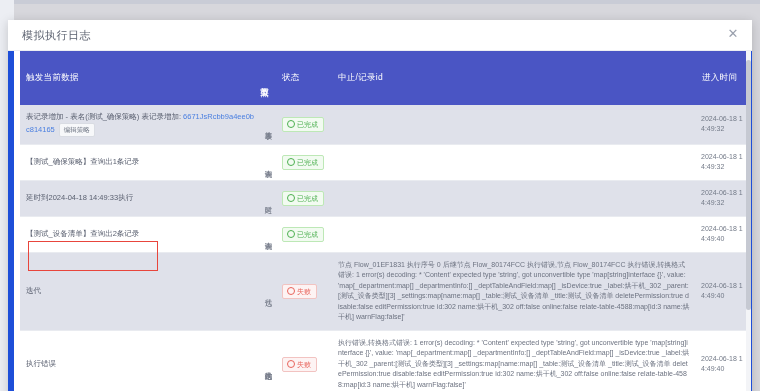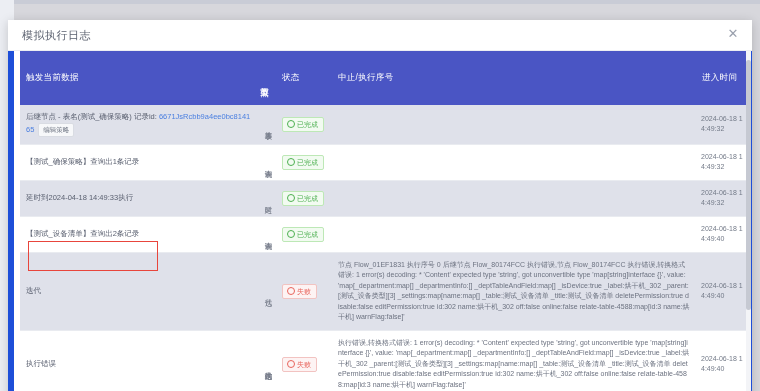--- a/index.html
+++ b/index.html
@@ -201,28 +201,28 @@
 
     <div class="table-wrap">
       <table class="log-table">
         <thead>
           <tr>
             <th class="col-desc">触发当前数据</th>
             <th class="col-type">
               <span class="vtext">节点类型</span>
             </th>
             <th class="col-status">状态</th>
-            <th class="col-reason">中止/执行序号</th>
+            <th class="col-reason">中止/记录id</th>
             <th class="col-enter">进入时间</th>
 
           </tr>
         </thead>
         <tbody id="tbody">
             <tr class="even">
-              <td><span>后继节点 - 表名(测试_确保策略) 记录id: </span><span class="rec-link">6671JsRcbb9a4ee0bc814165</span><span class="mini-btn">编辑策略</span></td>
+              <td><span>表记录增加 - 表名(测试_确保策略) 表记录增加: </span><span class="rec-link">6671JsRcbb9a4ee0bc814165</span><span class="mini-btn">编辑策略</span></td>
               <td class="c-type"><span class="vtext">表事件</span></td>
               <td class="c-status"><span class="badge ok"><span class="dot"></span><span>已完成</span></span></td>
               <td class="c-reason"></td>
               <td class="c-time">2024-06-18 14:49:32</td>
             </tr>
             <tr class="odd">
               <td><span>【测试_确保策略】查询出1条记录</span></td>
               <td class="c-type"><span class="vtext">表查询</span></td>
               <td class="c-status"><span class="badge ok"><span class="dot"></span><span>已完成</span></span></td>
               <td class="c-reason"></td>

